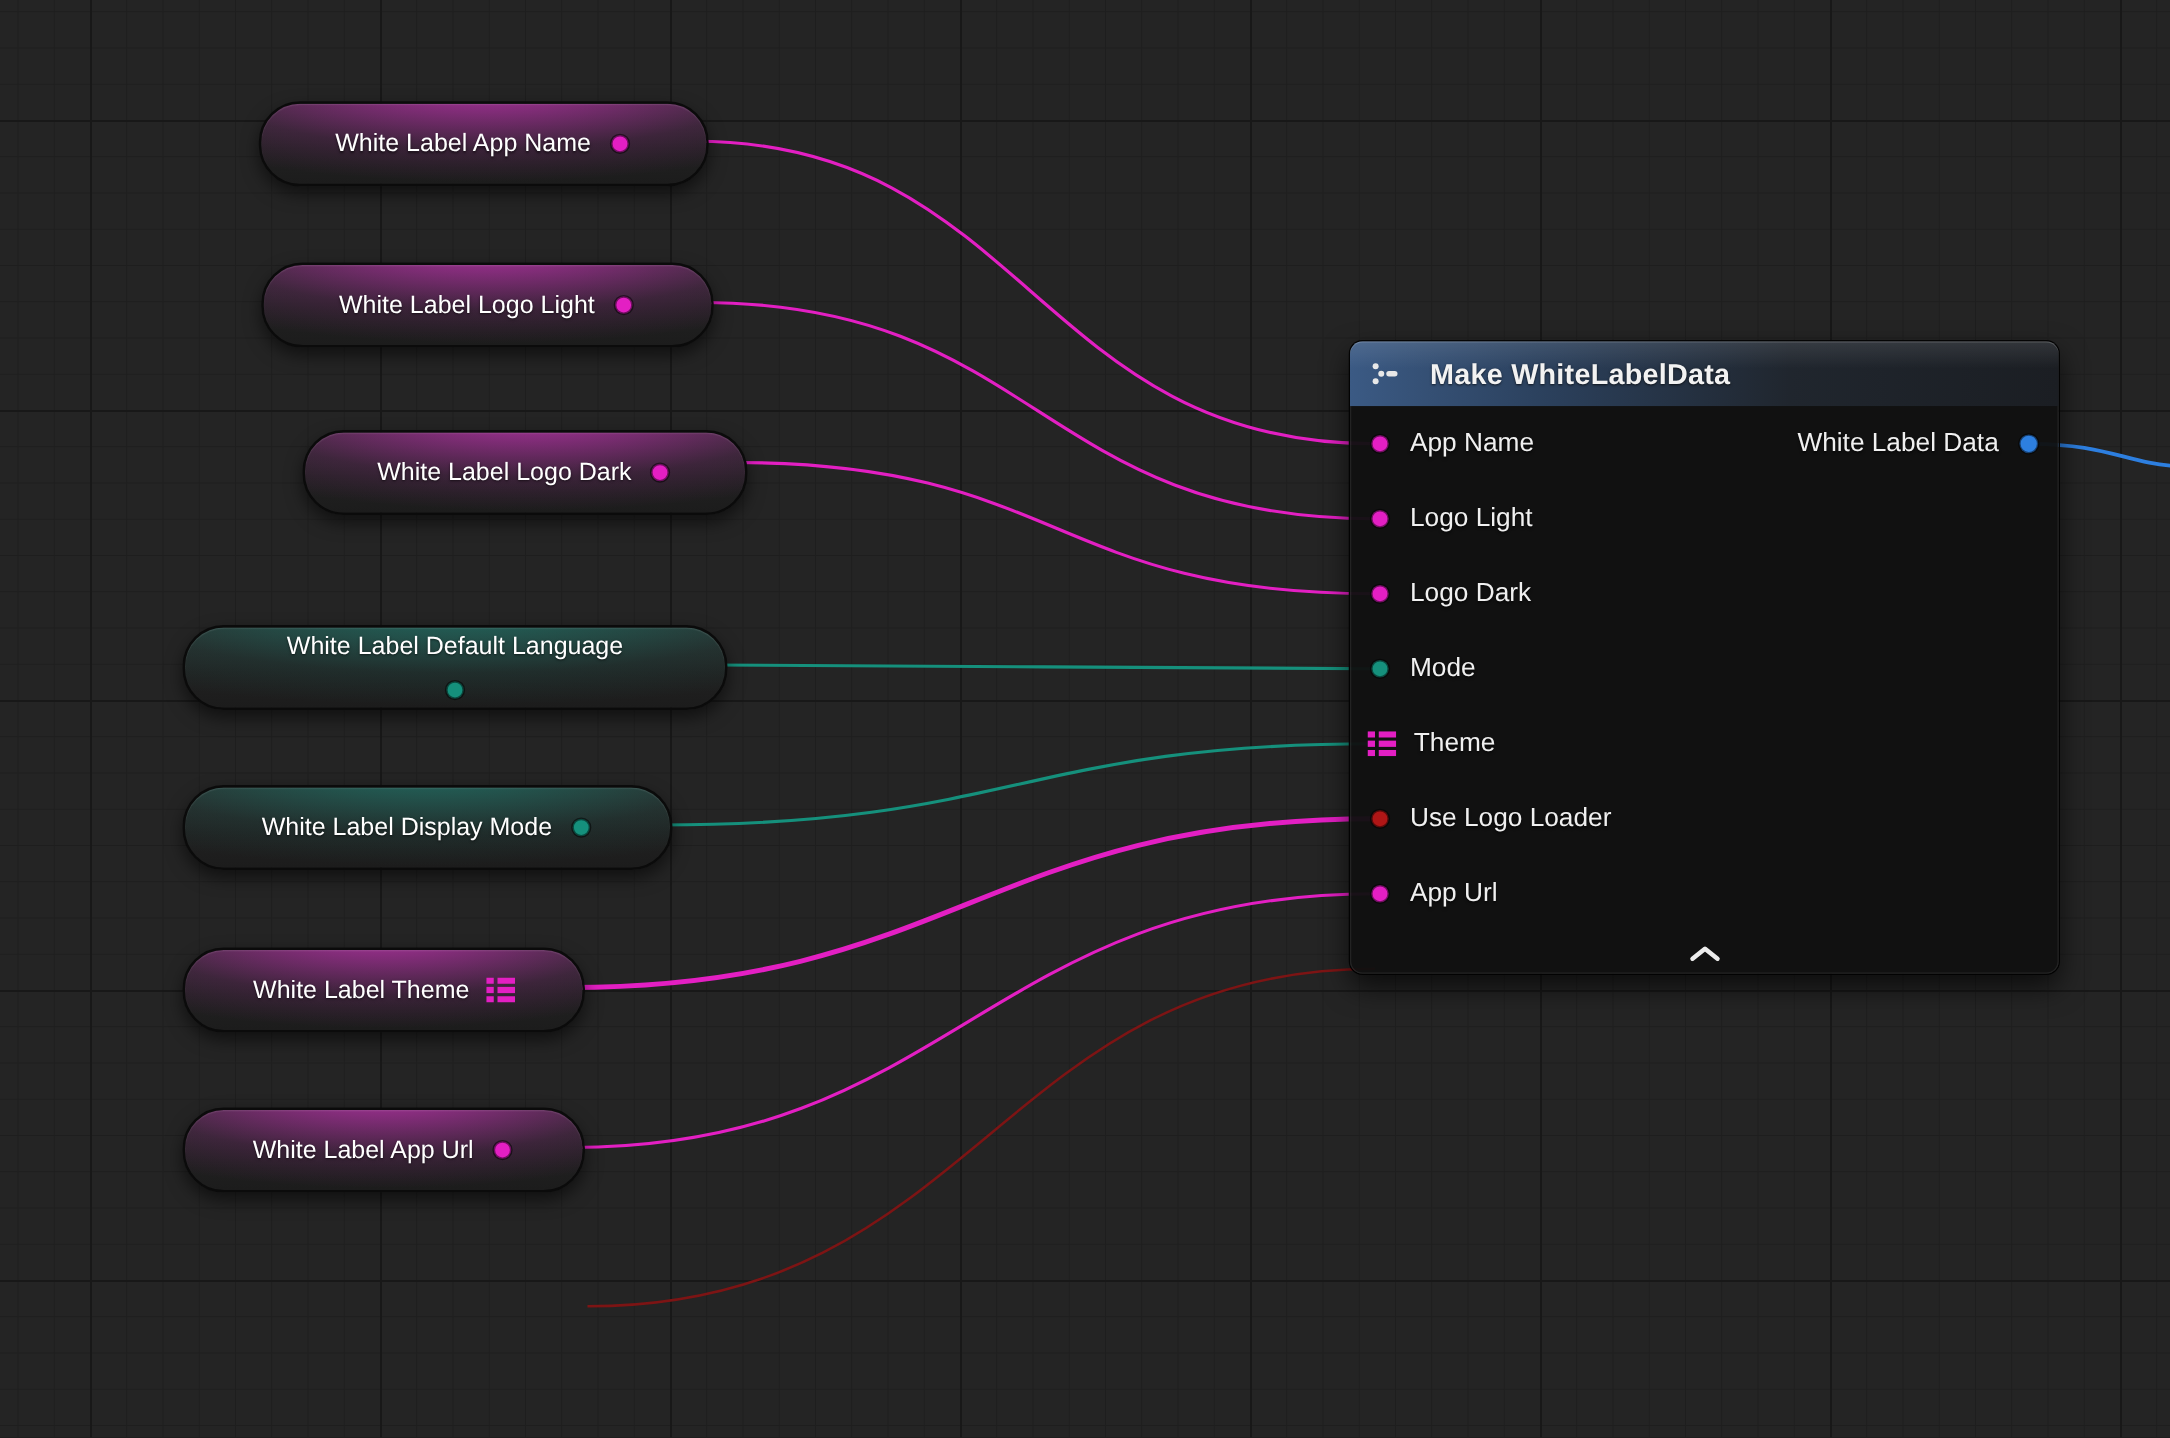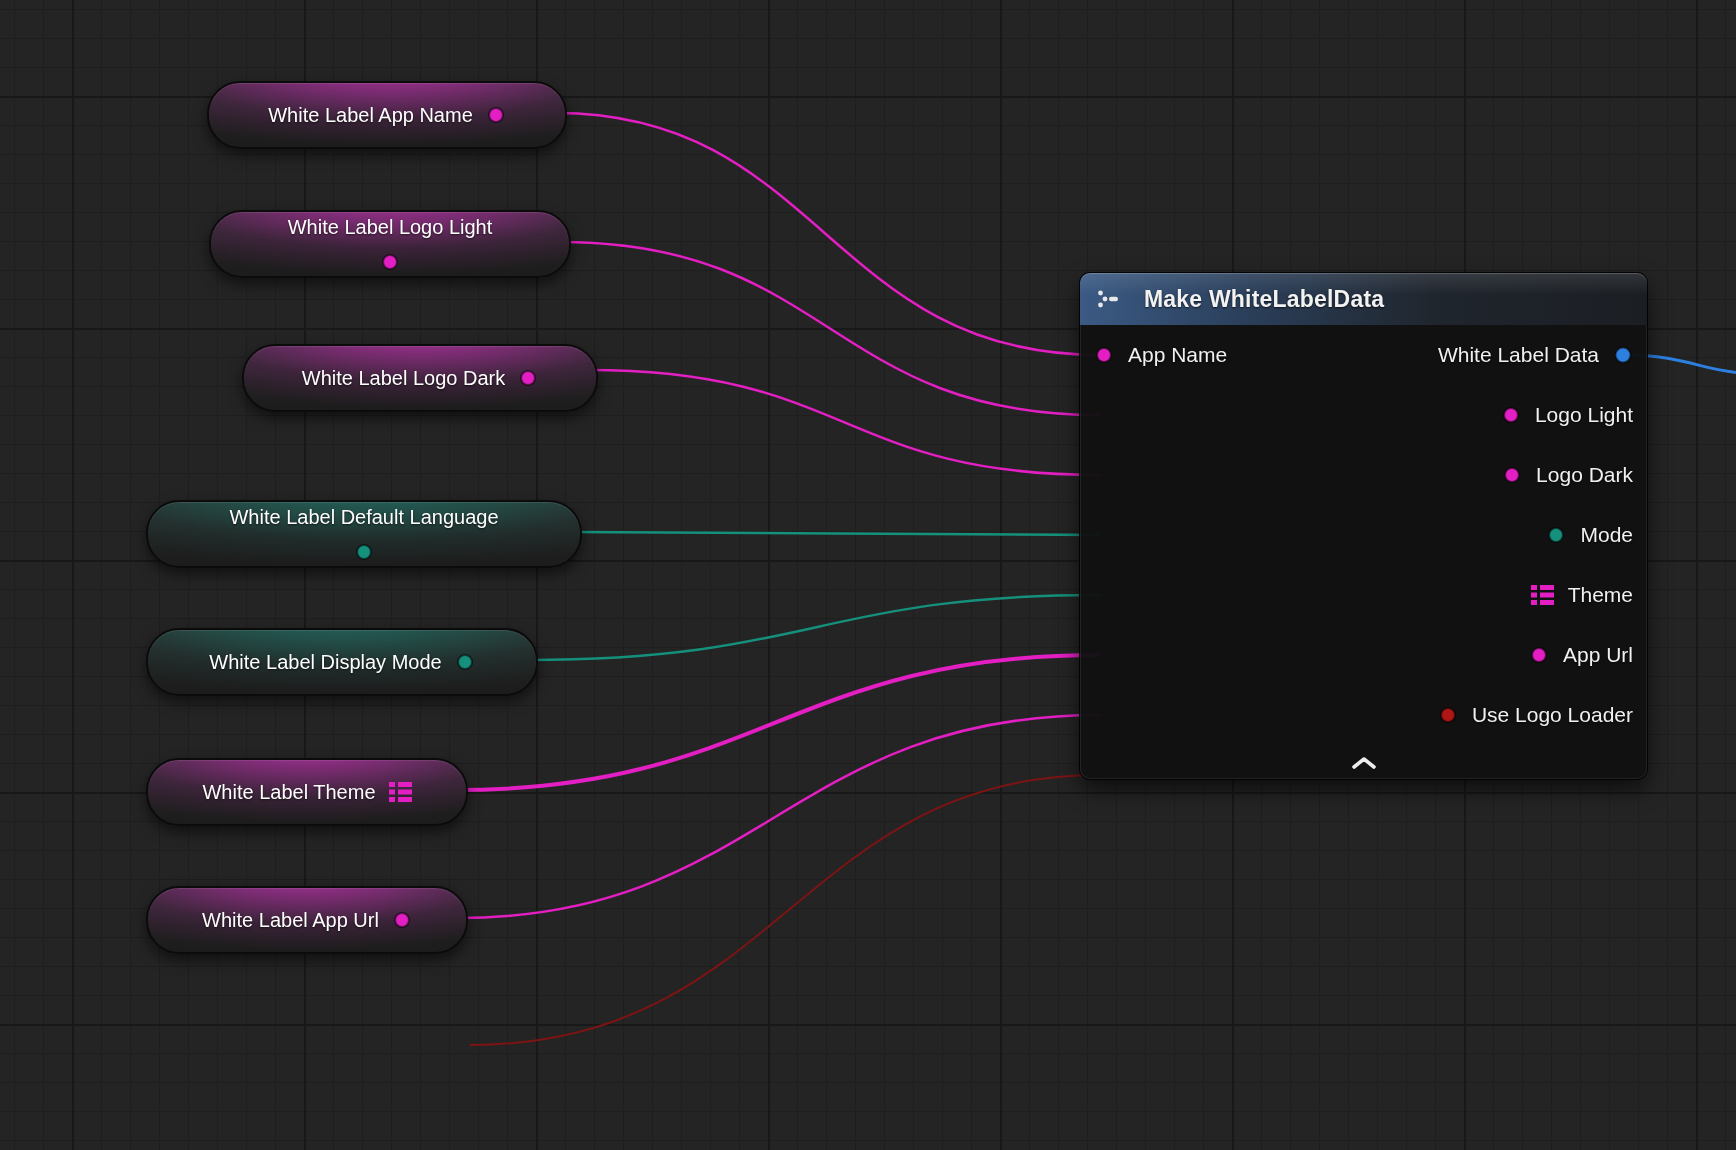--- a/index.html
+++ b/index.html
@@ -44,21 +44,21 @@
   }
   .make-header {
     height:52px; display:flex; align-items:center; gap:24px; padding:0 16px;
     border-radius:10px 10px 0 0;
     background:
       linear-gradient(180deg, rgba(255,255,255,0.10), rgba(255,255,255,0) 42%),
       linear-gradient(90deg, #3b5a84 0%, #2b405c 28%, #20262e 62%, #1b1e23 100%);
     box-shadow: inset 0 1px 0 rgba(255,255,255,0.18);
   }
   .make-title { font-size:23px; font-weight:bold; letter-spacing:0.2px; text-shadow:0 1px 2px rgba(0,0,0,0.7); }
-  .pin-row { height:60px; display:flex; align-items:center; gap:14px; padding:0 14px; font-size:21px;justify-content:flex-end; }
+  .pin-row { height:60px; display:flex; align-items:center; gap:14px; padding:0 14px; font-size:21px; }
   .pin-label { color:#f0f0f0; text-shadow:0 1px 2px rgba(0,0,0,0.6); white-space:nowrap; }
   .row-spacer { flex:1 1 auto; }
   .collapse-row { height:34px; display:flex; align-items:center; justify-content:center; }
 </style>
 </head>
 <body>
 
 <div class="canvas">
 
   <svg class="wires" width="1736" height="1150" viewBox="0 0 1736 1150">
@@ -73,21 +73,21 @@
     <path class="wire blue" d="M1622,355 C1688,355 1700,371 1744,373" stroke="#2d7fe0"></path>
   </svg>
 
   <div class="var-node glow-magenta" style="left:207px; top:81px; width:356px;">
     <span class="var-label">White Label App Name</span>
     <svg class="pin-svg" width="20" height="20" viewBox="0 0 20 20">
         <circle cx="10" cy="10" r="7" stroke="rgba(0,0,0,0.5)" stroke-width="2.2" fill="#e31fc3"></circle>
       </svg>
   </div>
 
-  <div class="var-node glow-magenta" style="left:209px; top:210px; width:358px;flex-direction:column;">
+  <div class="var-node glow-magenta" style="left:209px; top:210px; width:358px;">
     <span class="var-label">White Label Logo Light</span>
     <svg class="pin-svg" width="20" height="20" viewBox="0 0 20 20">
         <circle cx="10" cy="10" r="7" stroke="rgba(0,0,0,0.5)" stroke-width="2.2" fill="#e31fc3"></circle>
       </svg>
   </div>
 
   <div class="var-node glow-magenta" style="left:242px; top:344px; width:352px;">
     <span class="var-label">White Label Logo Dark</span>
     <svg class="pin-svg" width="20" height="20" viewBox="0 0 20 20">
         <circle cx="10" cy="10" r="7" stroke="rgba(0,0,0,0.5)" stroke-width="2.2" fill="#e31fc3"></circle>
@@ -187,30 +187,30 @@
               <rect x="9" y="7.5" width="14" height="5"></rect>
             <rect x="0" y="15" width="6" height="5"></rect>
               <rect x="9" y="15" width="14" height="5"></rect>
           </g>
         </svg>
         <span class="pin-label">Theme</span>
       </div>
 
       <div class="pin-row">
         <svg class="pin-svg" width="20" height="20" viewBox="0 0 20 20">
+            <circle cx="10" cy="10" r="7" stroke="rgba(0,0,0,0.5)" stroke-width="2.2" fill="#b01616"></circle>
+          </svg>
+        <span class="pin-label">Use Logo Loader</span>
+      </div>
+
+      <div class="pin-row">
+        <svg class="pin-svg" width="20" height="20" viewBox="0 0 20 20">
             <circle cx="10" cy="10" r="7" stroke="rgba(0,0,0,0.5)" stroke-width="2.2" fill="#e31fc3"></circle>
           </svg>
         <span class="pin-label">App Url</span>
-      </div>
-
-      <div class="pin-row">
-        <svg class="pin-svg" width="20" height="20" viewBox="0 0 20 20">
-            <circle cx="10" cy="10" r="7" stroke="rgba(0,0,0,0.5)" stroke-width="2.2" fill="#b01616"></circle>
-          </svg>
-        <span class="pin-label">Use Logo Loader</span>
       </div>
 
       <div class="collapse-row">
         <svg width="28" height="13" viewBox="0 0 28 13">
           <polyline points="4,11 14,3 24,11" fill="none" stroke="#ececec" stroke-width="3.6" stroke-linecap="round" stroke-linejoin="round"></polyline>
         </svg>
       </div>
     </div>
   </div>
 

